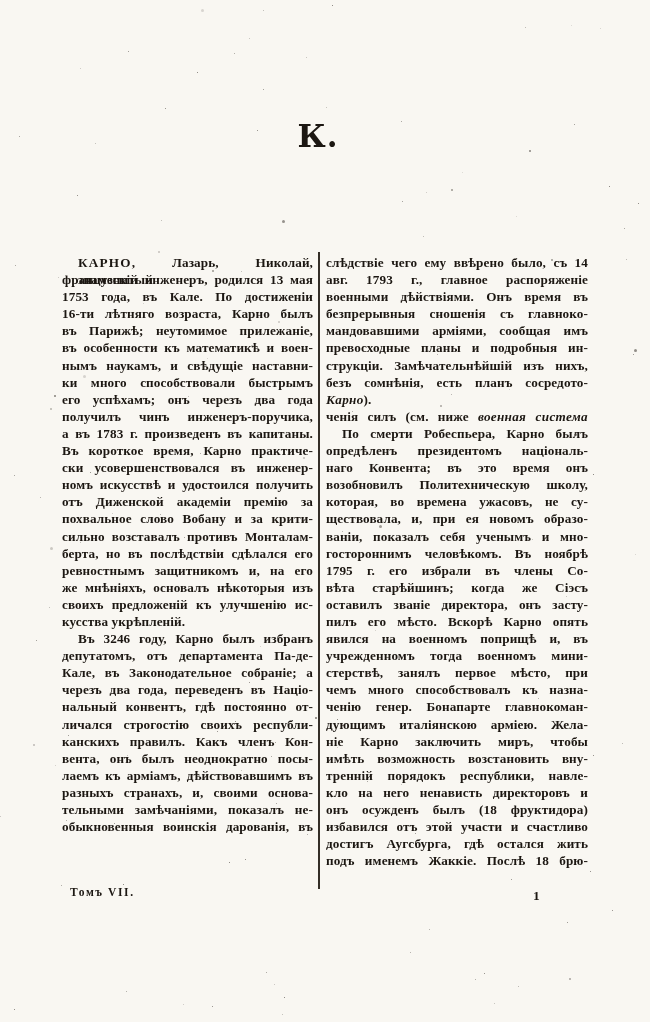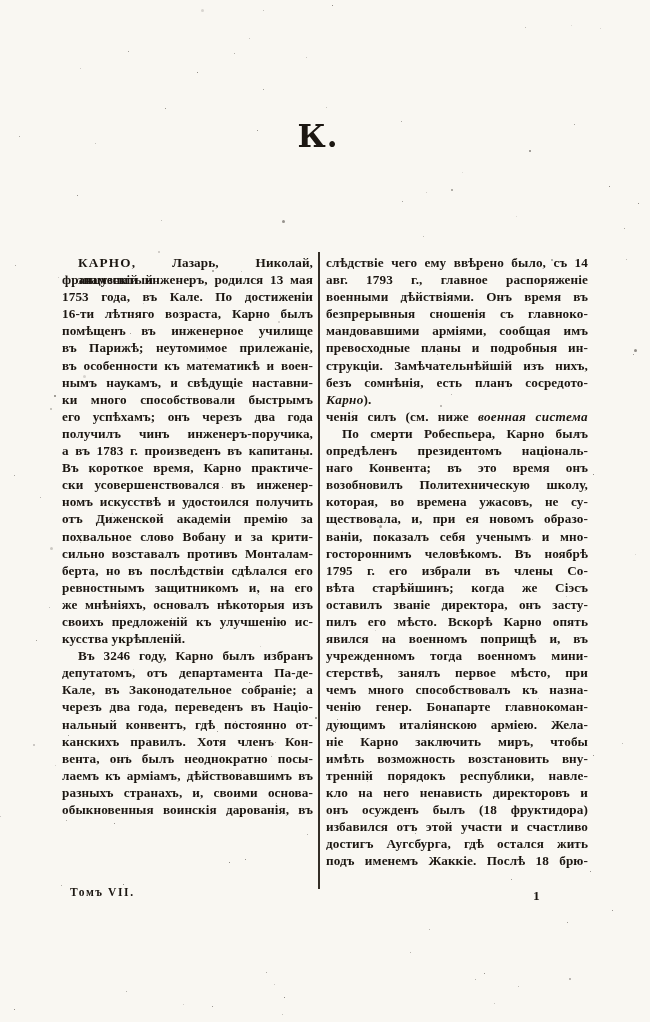--- a/index.html
+++ b/index.html
@@ -198,21 +198,20 @@
     <span class="speck" style="width: 1px; height: 1px; left: 282px; top: 1014px; opacity: 0.33;"></span>
   </div>
 
 <div class="header-letter">К.</div>
 
 <div class="textblock col-left">
     <div class="tl ind"><span class="lead">КАРНО</span>, Лазарь, Николай, знаменитый</div>
     <div class="tl">французскій инженеръ, родился 13 мая</div>
     <div class="tl">1753 года, въ Кале. По достиженіи</div>
     <div class="tl">16-ти лѣтняго возраста, Карно былъ</div>
-    <div class="tl">помѣщенъ въ инженерное училище</div>
     <div class="tl">въ Парижѣ; неутомимое прилежаніе,</div>
     <div class="tl">въ особенности къ математикѣ и воен-</div>
     <div class="tl">нымъ наукамъ, и свѣдущіе наставни-</div>
     <div class="tl">ки много способствовали быстрымъ</div>
     <div class="tl">его успѣхамъ; онъ черезъ два года</div>
     <div class="tl">получилъ чинъ инженеръ-поручика,</div>
     <div class="tl">а въ 1783 г. произведенъ въ капитаны.</div>
     <div class="tl">Въ короткое время, Карно практиче-</div>
     <div class="tl">ски усовершенствовался въ инженер-</div>
     <div class="tl">номъ искусствѣ и удостоился получить</div>
@@ -222,24 +221,26 @@
     <div class="tl">берта, но въ послѣдствіи сдѣлался его</div>
     <div class="tl">ревностнымъ защитникомъ и, на его</div>
     <div class="tl">же мнѣніяхъ, основалъ нѣкоторыя изъ</div>
     <div class="tl">своихъ предложеній къ улучшенію ис-</div>
     <div class="tl flush">кусства укрѣпленій.</div>
     <div class="tl ind">Въ 3246 году, Карно былъ избранъ</div>
     <div class="tl">депутатомъ, отъ департамента Па-де-</div>
     <div class="tl">Кале, въ Законодательное собраніе; а</div>
     <div class="tl">черезъ два года, переведенъ въ Націо-</div>
     <div class="tl">нальный конвентъ, гдѣ постоянно от-</div>
-    <div class="tl">канскихъ правилъ. Хотя членъ Кон-</div>
+    <div class="tl">личался строгостію своихъ республи-</div>
+    <div class="tl">канскихъ правилъ. Какъ членъ Кон-</div>
     <div class="tl">вента, онъ былъ неоднократно посы-</div>
     <div class="tl">лаемъ къ арміамъ, дѣйствовавшимъ въ</div>
     <div class="tl">разныхъ странахъ, и, своими основа-</div>
+    <div class="tl">тельными замѣчаніями, показалъ не-</div>
     <div class="tl">обыкновенныя воинскія дарованія, въ</div>
   </div>
 
 <div class="divider" style="background: rgb(52, 46, 39);"></div>
 
 <div class="textblock col-right">
     <div class="tl">слѣдствіе чего ему ввѣрено было, съ 14</div>
     <div class="tl">авг. 1793 г., главное распоряженіе</div>
     <div class="tl">военными дѣйствіями. Онъ время въ</div>
     <div class="tl">безпрерывныя сношенія съ главноко-</div>

